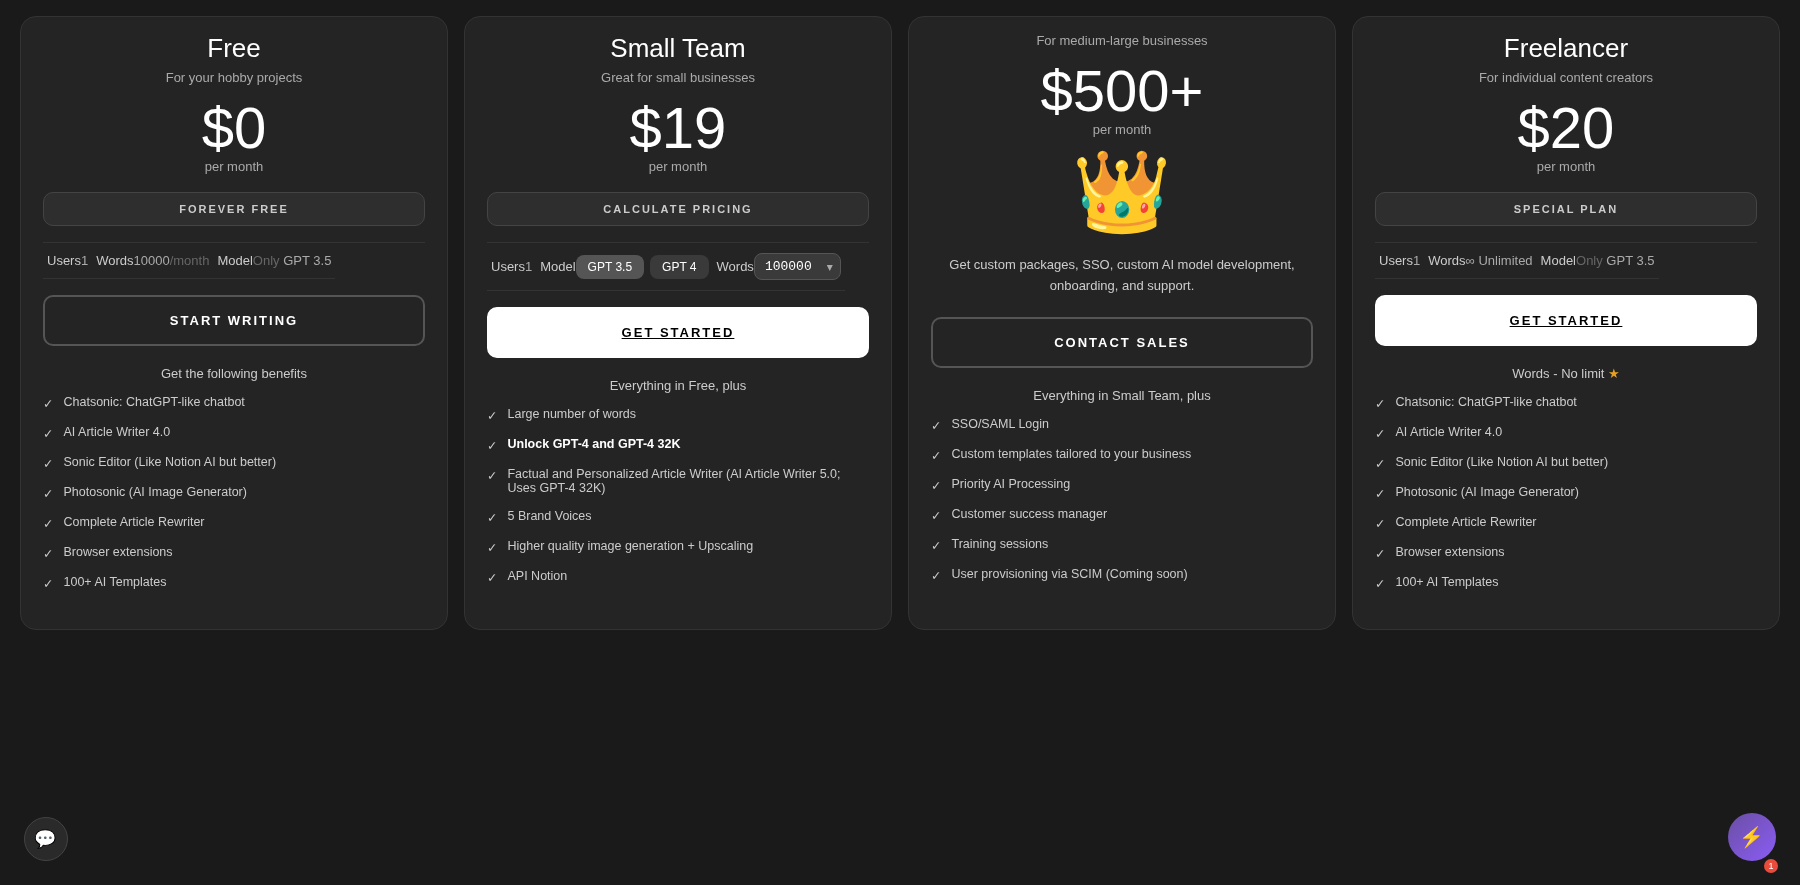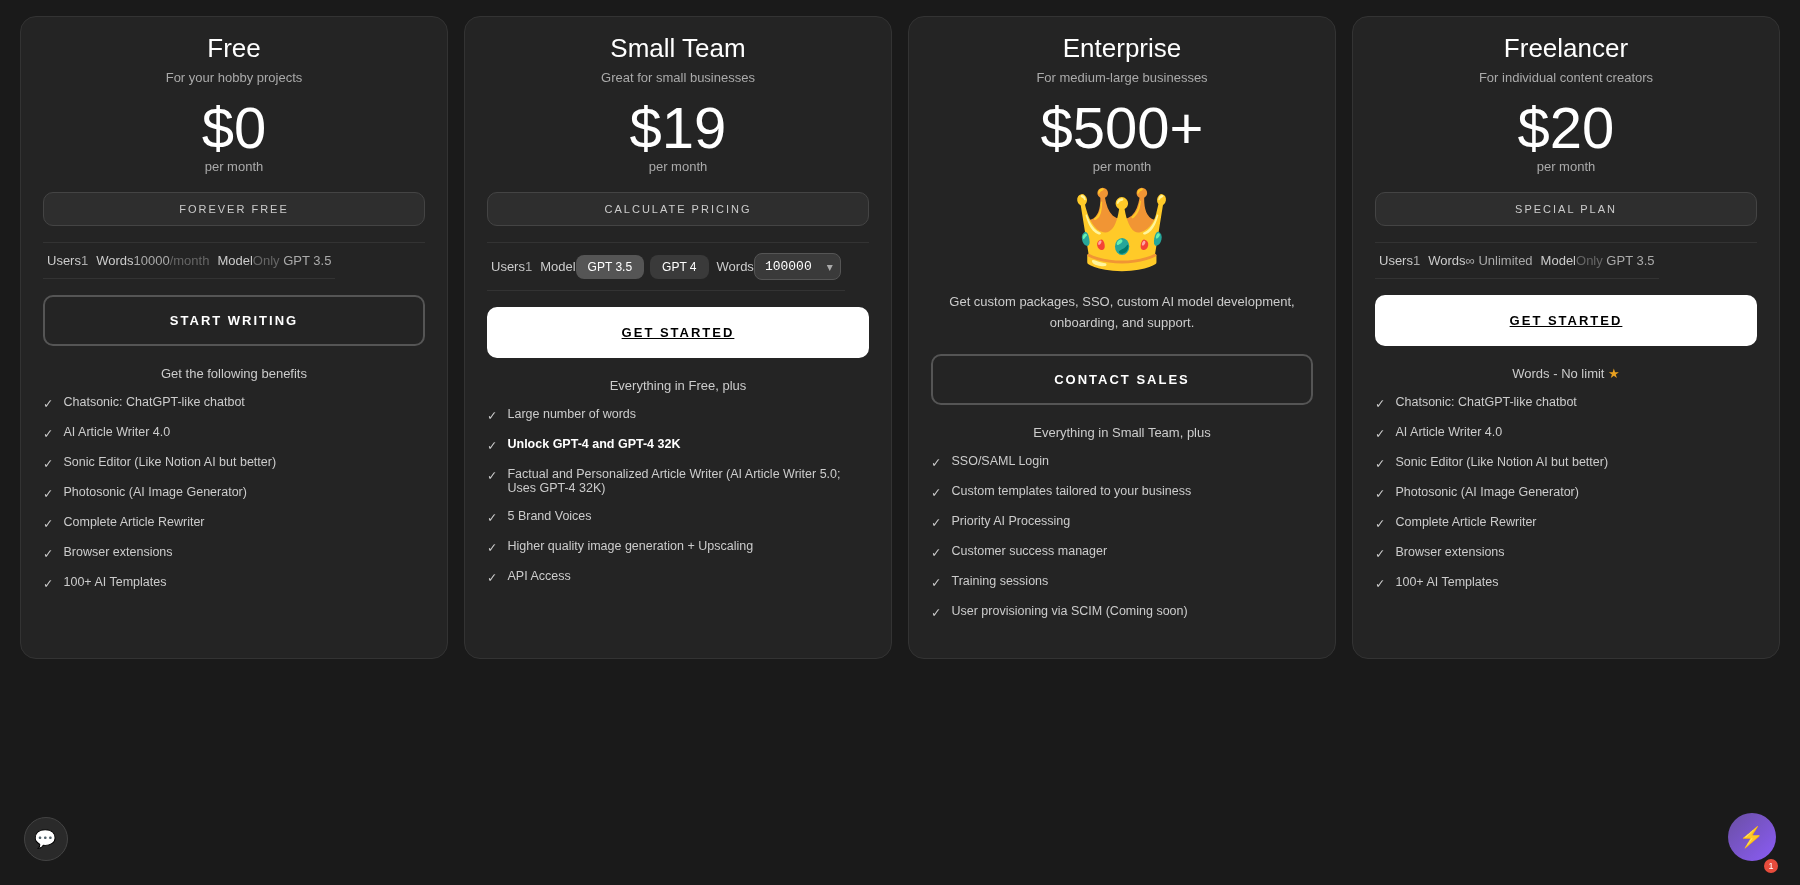--- a/index.html
+++ b/index.html
@@ -55,21 +55,21 @@
       margin-bottom: 18px;
     }
     .plan-badge {
       background: #2e2e2e;
       border: 1px solid #444;
       border-radius: 10px;
       text-align: center;
       padding: 10px;
       letter-spacing: 2px;
       font-size: 11px;
-      font-weight: 400;
+      font-weight: 700;
       color: #ccc;
       margin-bottom: 16px;
     }
     .plan-specs {
       display: flex;
       gap: 0;
       margin-bottom: 16px;
       border-top: 1px solid #333;
     }
     .spec-row {
@@ -340,26 +340,25 @@
     <div class="benefit-item">
         <span class="check">✓</span>
         <span>5 Brand Voices</span>
       </div>
     <div class="benefit-item">
         <span class="check">✓</span>
         <span>Higher quality image generation + Upscaling</span>
       </div>
     <div class="benefit-item">
         <span class="check">✓</span>
-        <span>API Access</span>
+        <span>API Notion</span>
       </div>
   </div>
 
   <div class="plan-card">
-    <div class="plan-name">Enterprise</div>
     <div class="plan-subtitle">For medium-large businesses</div>
     <div class="plan-price">$500+</div>
     <div class="plan-period">per month</div>
     <div class="enterprise-center">
       <span class="crown-emoji">👑</span>
       <div class="enterprise-desc">Get custom packages, SSO, custom AI model development, onboarding, and support.</div>
     </div>
     <button class="cta-btn">CONTACT SALES</button>
     <div class="benefits-title">Everything in Small Team, plus</div>
     <div class="benefit-item">

